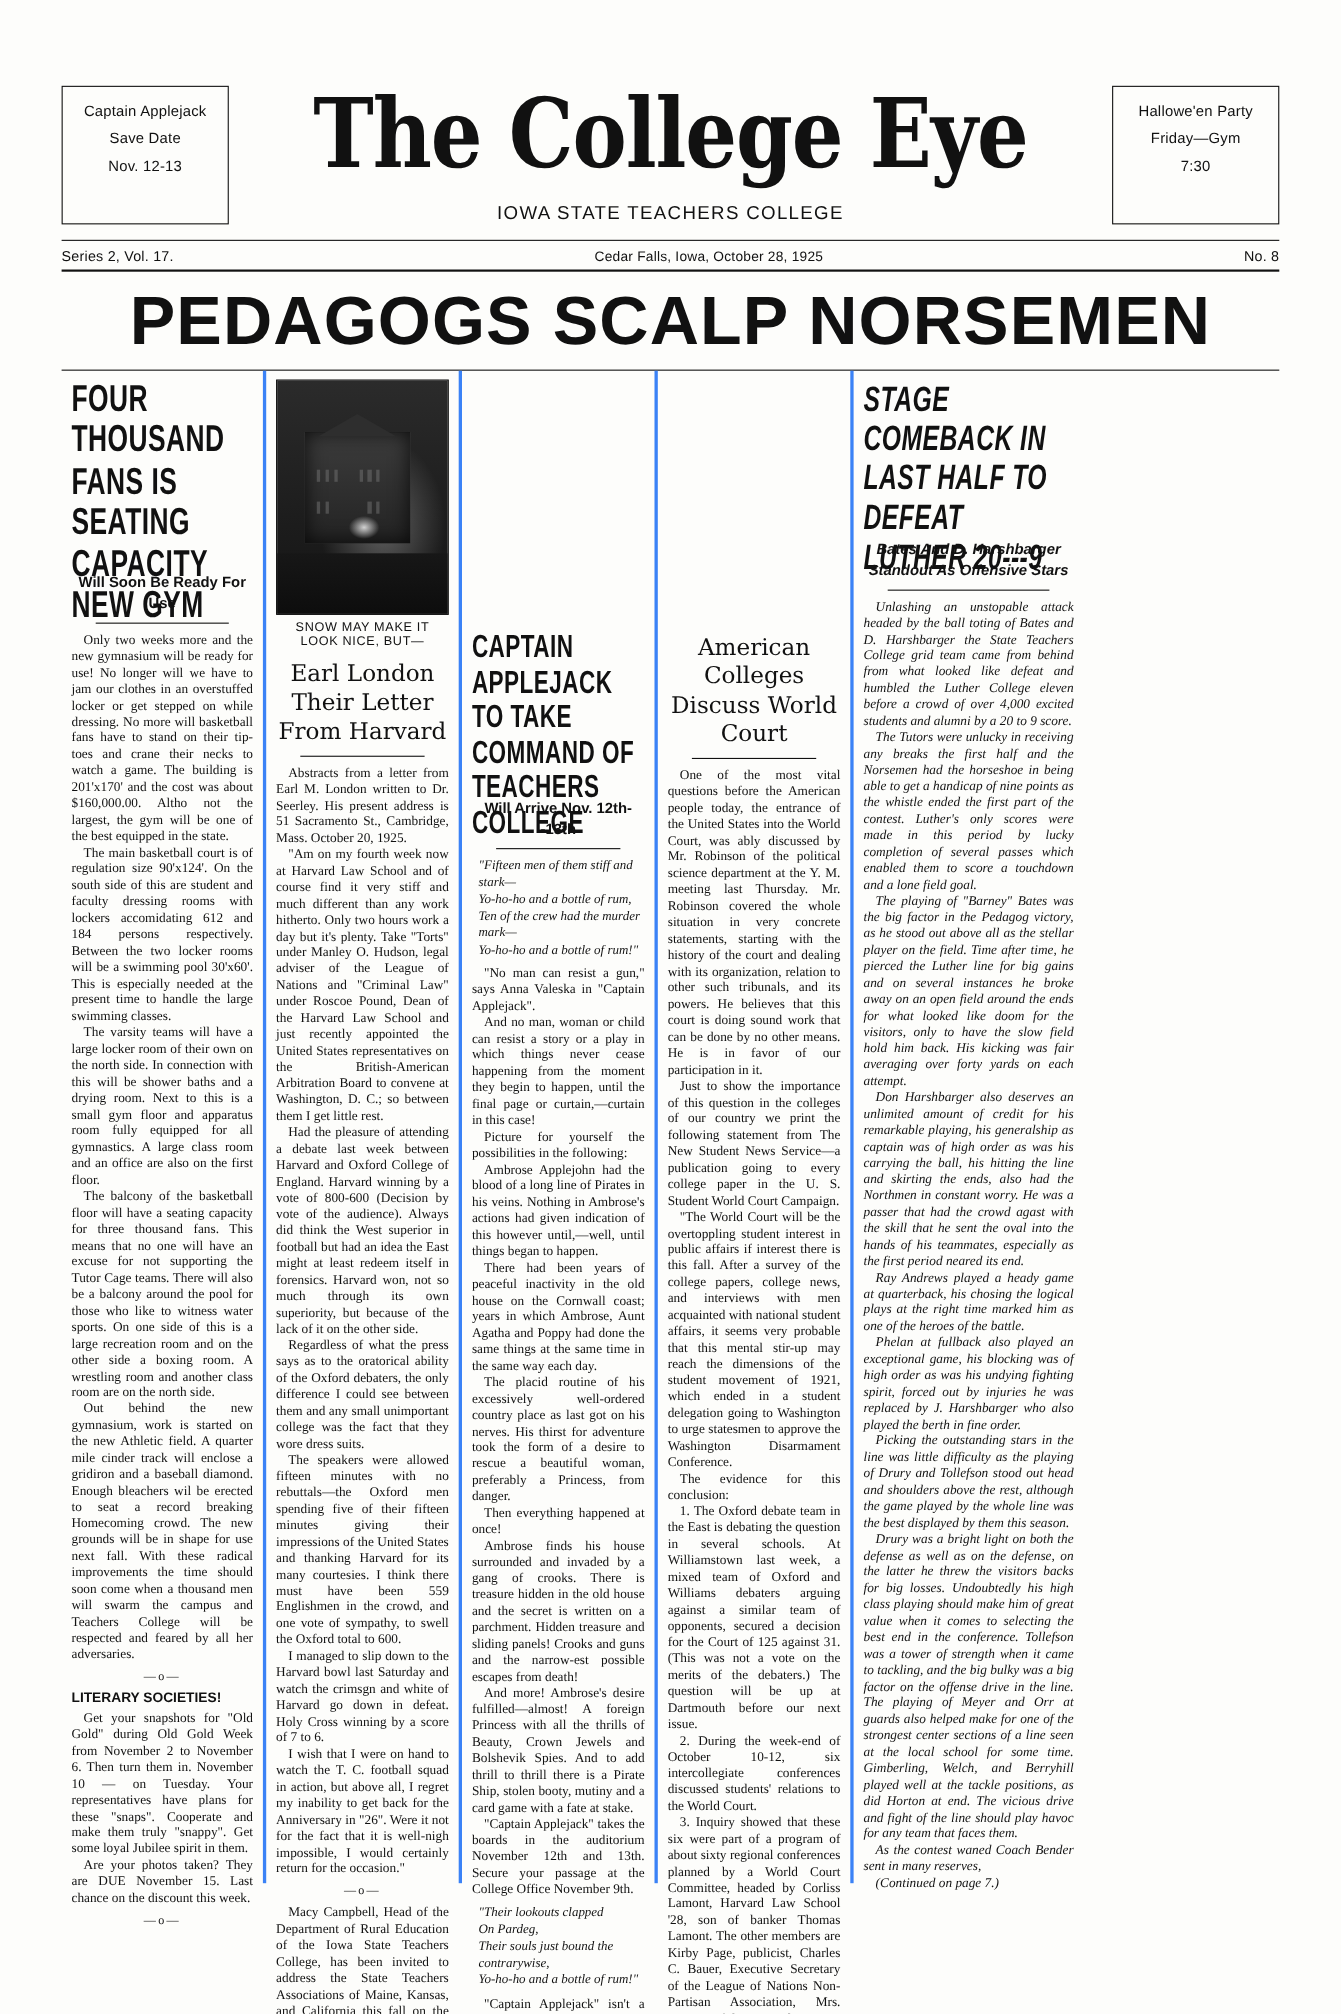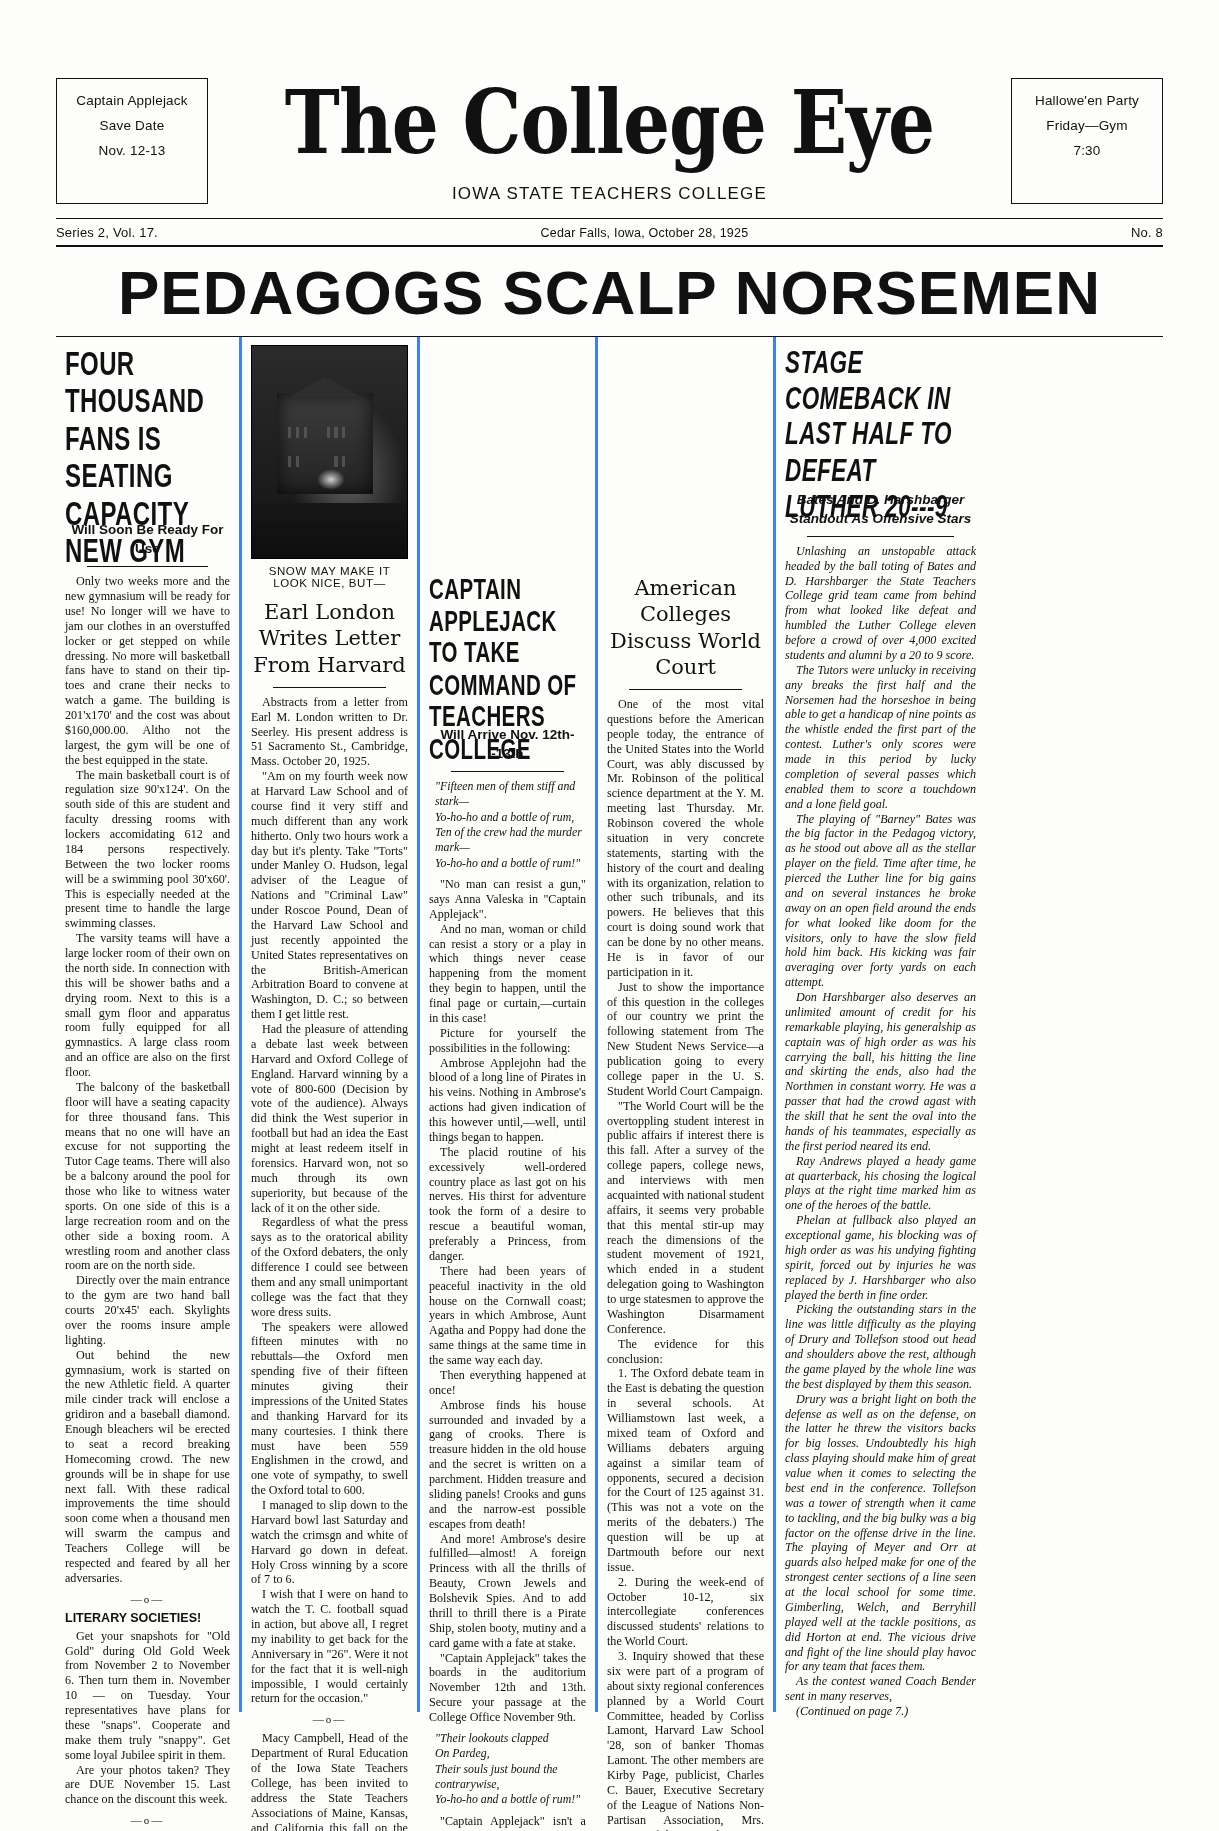--- a/index.html
+++ b/index.html
@@ -294,21 +294,20 @@
   <div class="body-area">
 
     <div class="col c1">
       <div class="head-black hl-left">FOUR THOUSAND FANS IS SEATING CAPACITY NEW GYM</div>
       <div class="deck">Will Soon Be Ready For Use</div>
       <hr class="hr-thin">
       <p class="txt">Only two weeks more and the new gymnasium will be ready for use! No longer will we have to jam our clothes in an overstuffed locker or get stepped on while dressing. No more will basketball fans have to stand on their tip-toes and crane their necks to watch a game. The building is 201'x170' and the cost was about $160,000.00. Altho not the largest, the gym will be one of the best equipped in the state.</p>
       <p class="txt">The main basketball court is of regulation size 90'x124'. On the south side of this are student and faculty dressing rooms with lockers accomidating 612 and 184 persons respectively. Between the two locker rooms will be a swimming pool 30'x60'. This is especially needed at the present time to handle the large swimming classes.</p>
       <p class="txt">The varsity teams will have a large locker room of their own on the north side. In connection with this will be shower baths and a drying room. Next to this is a small gym floor and apparatus room fully equipped for all gymnastics. A large class room and an office are also on the first floor.</p>
       <p class="txt">The balcony of the basketball floor will have a seating capacity for three thousand fans. This means that no one will have an excuse for not supporting the Tutor Cage teams. There will also be a balcony around the pool for those who like to witness water sports. On one side of this is a large recreation room and on the other side a boxing room. A wrestling room and another class room are on the north side.</p>
-      <p class="txt">Directly over the main entrance to the gym are two hand ball courts 20'x45' each. Skylights over the rooms insure ample lighting.</p>
       <p class="txt">Out behind the new gymnasium, work is started on the new Athletic field. A quarter mile cinder track will enclose a gridiron and a baseball diamond. Enough bleachers wil be erected to seat a record breaking Homecoming crowd. The new grounds will be in shape for use next fall. With these radical improvements the time should soon come when a thousand men will swarm the campus and Teachers College will be respected and feared by all her adversaries.</p>
       <div class="orn">—o—</div>
       <div class="sect-head">LITERARY SOCIETIES!</div>
       <p class="txt">Get your snapshots for "Old Gold" during Old Gold Week from November 2 to November 6. Then turn them in. November 10 — on Tuesday. Your representatives have plans for these "snaps". Cooperate and make them truly "snappy". Get some loyal Jubilee spirit in them.</p>
       <p class="txt">Are your photos taken? They are DUE November 15. Last chance on the discount this week.</p>
       <div class="orn">—o—</div>
 
     </div>
 
     <div class="col c2">
@@ -324,21 +323,21 @@
             <div class="win" style="left:12%; top:62%"></div>
             <div class="win" style="left:20%; top:62%"></div>
             <div class="win" style="left:60%; top:62%"></div>
             <div class="win" style="left:68%; top:62%"></div>
           </div>
           <div class="snowglow"></div>
           <div class="ground"></div>
         </div>
         <div class="caption">SNOW MAY MAKE IT LOOK NICE, BUT—</div>
       </div>
-      <div class="hl-script">Earl London Writes Letter From Harvard</div>
+      <div class="hl-script">Earl London Their Letter From Harvard</div>
       <hr class="hr-thin">
       <p class="txt">Abstracts from a letter from Earl M. London written to Dr. Seerley. His present address is 51 Sacramento St., Cambridge, Mass. October 20, 1925.</p>
       <p class="txt">"Am on my fourth week now at Harvard Law School and of course find it very stiff and much different than any work hitherto. Only two hours work a day but it's plenty. Take "Torts" under Manley O. Hudson, legal adviser of the League of Nations and "Criminal Law" under Roscoe Pound, Dean of the Harvard Law School and just recently appointed the United States representatives on the British-American Arbitration Board to convene at Washington, D. C.; so between them I get little rest.</p>
       <p class="txt">Had the pleasure of attending a debate last week between Harvard and Oxford College of England. Harvard winning by a vote of 800-600 (Decision by vote of the audience). Always did think the West superior in football but had an idea the East might at least redeem itself in forensics. Harvard won, not so much through its own superiority, but because of the lack of it on the other side.</p>
       <p class="txt">Regardless of what the press says as to the oratorical ability of the Oxford debaters, the only difference I could see between them and any small unimportant college was the fact that they wore dress suits.</p>
       <p class="txt">The speakers were allowed fifteen minutes with no rebuttals—the Oxford men spending five of their fifteen minutes giving their impressions of the United States and thanking Harvard for its many courtesies. I think there must have been 559 Englishmen in the crowd, and one vote of sympathy, to swell the Oxford total to 600.</p>
       <p class="txt">I managed to slip down to the Harvard bowl last Saturday and watch the crimsgn and white of Harvard go down in defeat. Holy Cross winning by a score of 7 to 6.</p>
       <p class="txt">I wish that I were on hand to watch the T. C. football squad in action, but above all, I regret my inability to get back for the Anniversary in "26". Were it not for the fact that it is well-nigh impossible, I would certainly return for the occasion."</p>
       <div class="orn">—o—</div>
       <p class="txt">Macy Campbell, Head of the Department of Rural Education of the Iowa State Teachers College, has been invited to address the State Teachers Associations of Maine, Kansas, and California this fall on the relation of rural education to the prosperity of farm life. He will speak before the Maine Association at Portland on Thursday and Friday of this week, October 29 and 30.</p>
@@ -350,22 +349,22 @@
       <div class="deck">Will Arrive Nov. 12th--13th</div>
       <hr class="hr-thin">
       <p class="poem" style="white-space:pre-line">"Fifteen men of them stiff and stark—
 Yo-ho-ho and a bottle of rum,
 Ten of the crew had the murder mark—
 Yo-ho-ho and a bottle of rum!"</p>
       <p class="txt">"No man can resist a gun," says Anna Valeska in "Captain Applejack".</p>
       <p class="txt">And no man, woman or child can resist a story or a play in which things never cease happening from the moment they begin to happen, until the final page or curtain,—curtain in this case!</p>
       <p class="txt">Picture for yourself the possibilities in the following:</p>
       <p class="txt">Ambrose Applejohn had the blood of a long line of Pirates in his veins. Nothing in Ambrose's actions had given indication of this however until,—well, until things began to happen.</p>
+      <p class="txt">There had been years of peaceful inactivity in the old house on the Cornwall coast; years in which Ambrose, Aunt Agatha and Poppy had done the same things at the same time in the same way each day.</p>
       <p class="txt">The placid routine of his excessively well-ordered country place as last got on his nerves. His thirst for adventure took the form of a desire to rescue a beautiful woman, preferably a Princess, from danger.</p>
-      <p class="txt">There had been years of peaceful inactivity in the old house on the Cornwall coast; years in which Ambrose, Aunt Agatha and Poppy had done the same things at the same time in the same way each day.</p>
       <p class="txt">Then everything happened at once!</p>
       <p class="txt">Ambrose finds his house surrounded and invaded by a gang of crooks. There is treasure hidden in the old house and the secret is written on a parchment. Hidden treasure and sliding panels! Crooks and guns and the narrow-est possible escapes from death!</p>
       <p class="txt">And more! Ambrose's desire fulfilled—almost! A foreign Princess with all the thrills of Beauty, Crown Jewels and Bolshevik Spies. And to add thrill to thrill there is a Pirate Ship, stolen booty, mutiny and a card game with a fate at stake.</p>
       <p class="txt">"Captain Applejack" takes the boards in the auditorium November 12th and 13th. Secure your passage at the College Office November 9th.</p>
       <p class="poem" style="white-space:pre-line">"Their lookouts clapped
 On Pardeg,
 Their souls just bound the contrarywise,
 Yo-ho-ho and a bottle of rum!"</p>
       <p class="txt">"Captain Applejack" isn't a play—it's an adventure.</p>
     </div>

